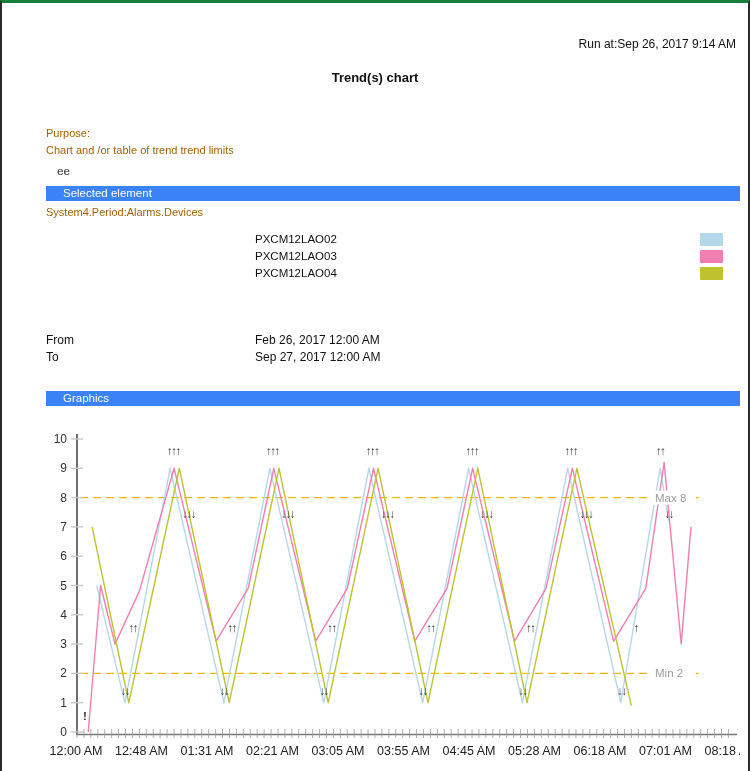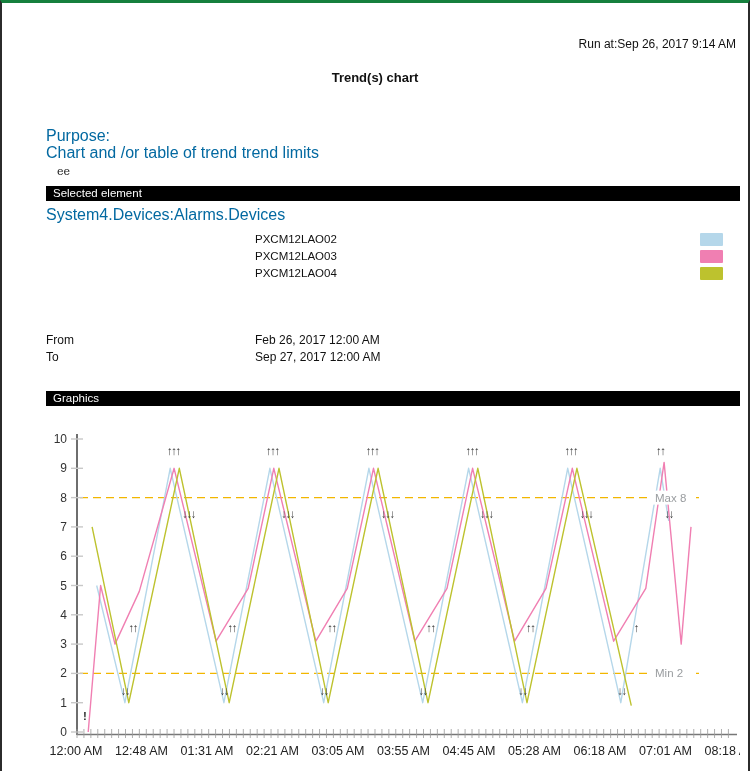--- a/index.html
+++ b/index.html
@@ -2,44 +2,44 @@
 <html><head>
 <meta charset="utf-8">
 <style>
   html,body{margin:0;padding:0;background:#fff;}
   body{font-family:"Liberation Sans",sans-serif;color:#1a1a1a;}
   .page{position:relative;width:750px;height:771px;background:#fff;box-sizing:border-box;
         border-top:3px solid #15803d;border-left:2px solid #2b2b2b;border-right:2px solid #2b2b2b;overflow:hidden;}
   .abs{position:absolute;}
   .run-at{top:34px;right:12px;font-size:12px;color:#111;}
   .title{top:67px;left:0;width:100%;text-align:center;font-size:13px;font-weight:bold;color:#111;}
-  .body-text{font-size:16px;color:#0369a1;}
+  .body-text{font-size:11px;color:#a16207;}
   .note{font-family:"DejaVu Serif",serif;font-size:11px;color:#222;}
-  .section-bar{left:44px;width:694px;height:15px;background:#000000;color:#fdfdfd;
-               font-size:11.5px;line-height:15px;padding-left:7px;box-sizing:border-box;}
+  .section-bar{left:44px;width:694px;height:15px;background:#3b82f6;color:#fdfdfd;
+               font-size:11.5px;line-height:15px;padding-left:17px;box-sizing:border-box;}
   .legend-label{left:253px;font-size:11.5px;color:#111;}
   .legend-swatch{left:698px;width:23px;height:13px;border-radius:1px;}
   .field-label{left:44px;font-size:12px;color:#111;}
   .field-value{left:253px;font-size:12px;color:#111;}
   svg{font-family:"Liberation Sans",sans-serif;}
 </style>
 </head>
 <body>
 
 <div class="page">
 
   <div class="abs run-at">Run at:Sep 26, 2017 9:14 AM</div>
   <div class="abs title">Trend(s) chart</div>
 
   <div class="abs body-text" style="left:44px;top:124px;">Purpose:</div>
   <div class="abs body-text" style="left:44px;top:141px;">Chart and /or table of trend trend limits</div>
   <div class="abs note" style="left:55px;top:162px;">ee</div>
 
   <div class="abs section-bar" style="top:183px;">Selected element</div>
-  <div class="abs body-text" style="left:44px;top:203px;">System4.Devices:Alarms.Devices</div>
+  <div class="abs body-text" style="left:44px;top:203px;">System4.Period:Alarms.Devices</div>
 
   <div class="abs legend-label" style="top:230px;">PXCM12LAO02</div>
   <div class="abs legend-swatch" style="top: 230px; background: rgb(181, 215, 234);"></div>
   <div class="abs legend-label" style="top:247px;">PXCM12LAO03</div>
   <div class="abs legend-swatch" style="top: 247px; background: rgb(240, 127, 178);"></div>
   <div class="abs legend-label" style="top:264px;">PXCM12LAO04</div>
   <div class="abs legend-swatch" style="top: 264px; background: rgb(189, 194, 46);"></div>
 
   <div class="abs field-label" style="top:330px;">From</div>
   <div class="abs field-value" style="top:330px;">Feb 26, 2017 12:00 AM</div>

